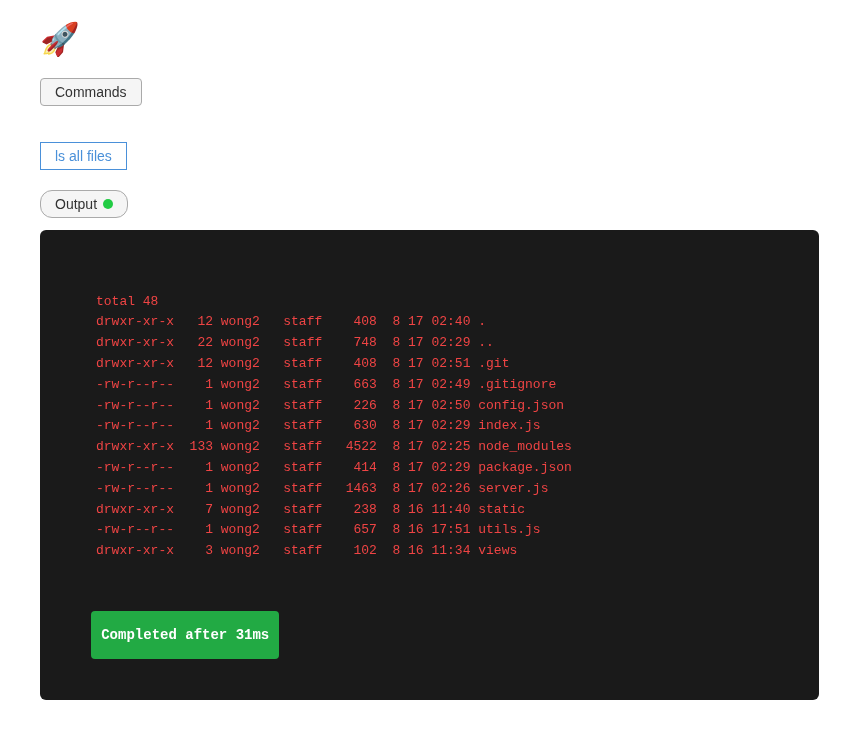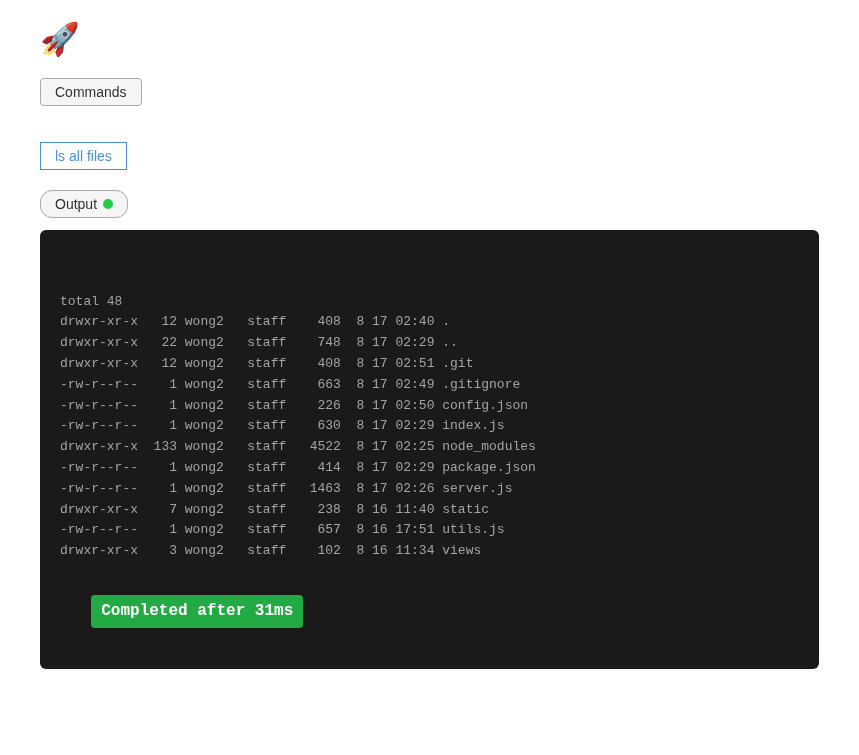--- a/index.html
+++ b/index.html
@@ -91,33 +91,34 @@
       min-height: 320px;
       font-family: 'Courier New', Courier, monospace;
       font-size: 13px;
       color: #e0e0e0;
       white-space: pre;
       line-height: 1.6;
       position: relative;
     }
 
     .terminal-content {
-      color: #a3a3a3;
+      color: #ef4444;
+      margin-left: 36px;
     }
 
     .completed-badge {
       display: inline-block;
       background: #22aa44;
       color: #ffffff;
       font-family: 'Courier New', Courier, monospace;
-      font-size: 16px;
+      font-size: 14px;
       font-weight: bold;
-      padding: 4px 10px;
+      padding: 13px 10px;
       border-radius: 4px;
-      margin-top: 12px;
+      margin-top: 28px;
     }
   </style>
 </head>
 <body>
 
 <div class="header">
   <span class="header-icon">🚀</span>
 </div>
 
 <div class="content-area">

